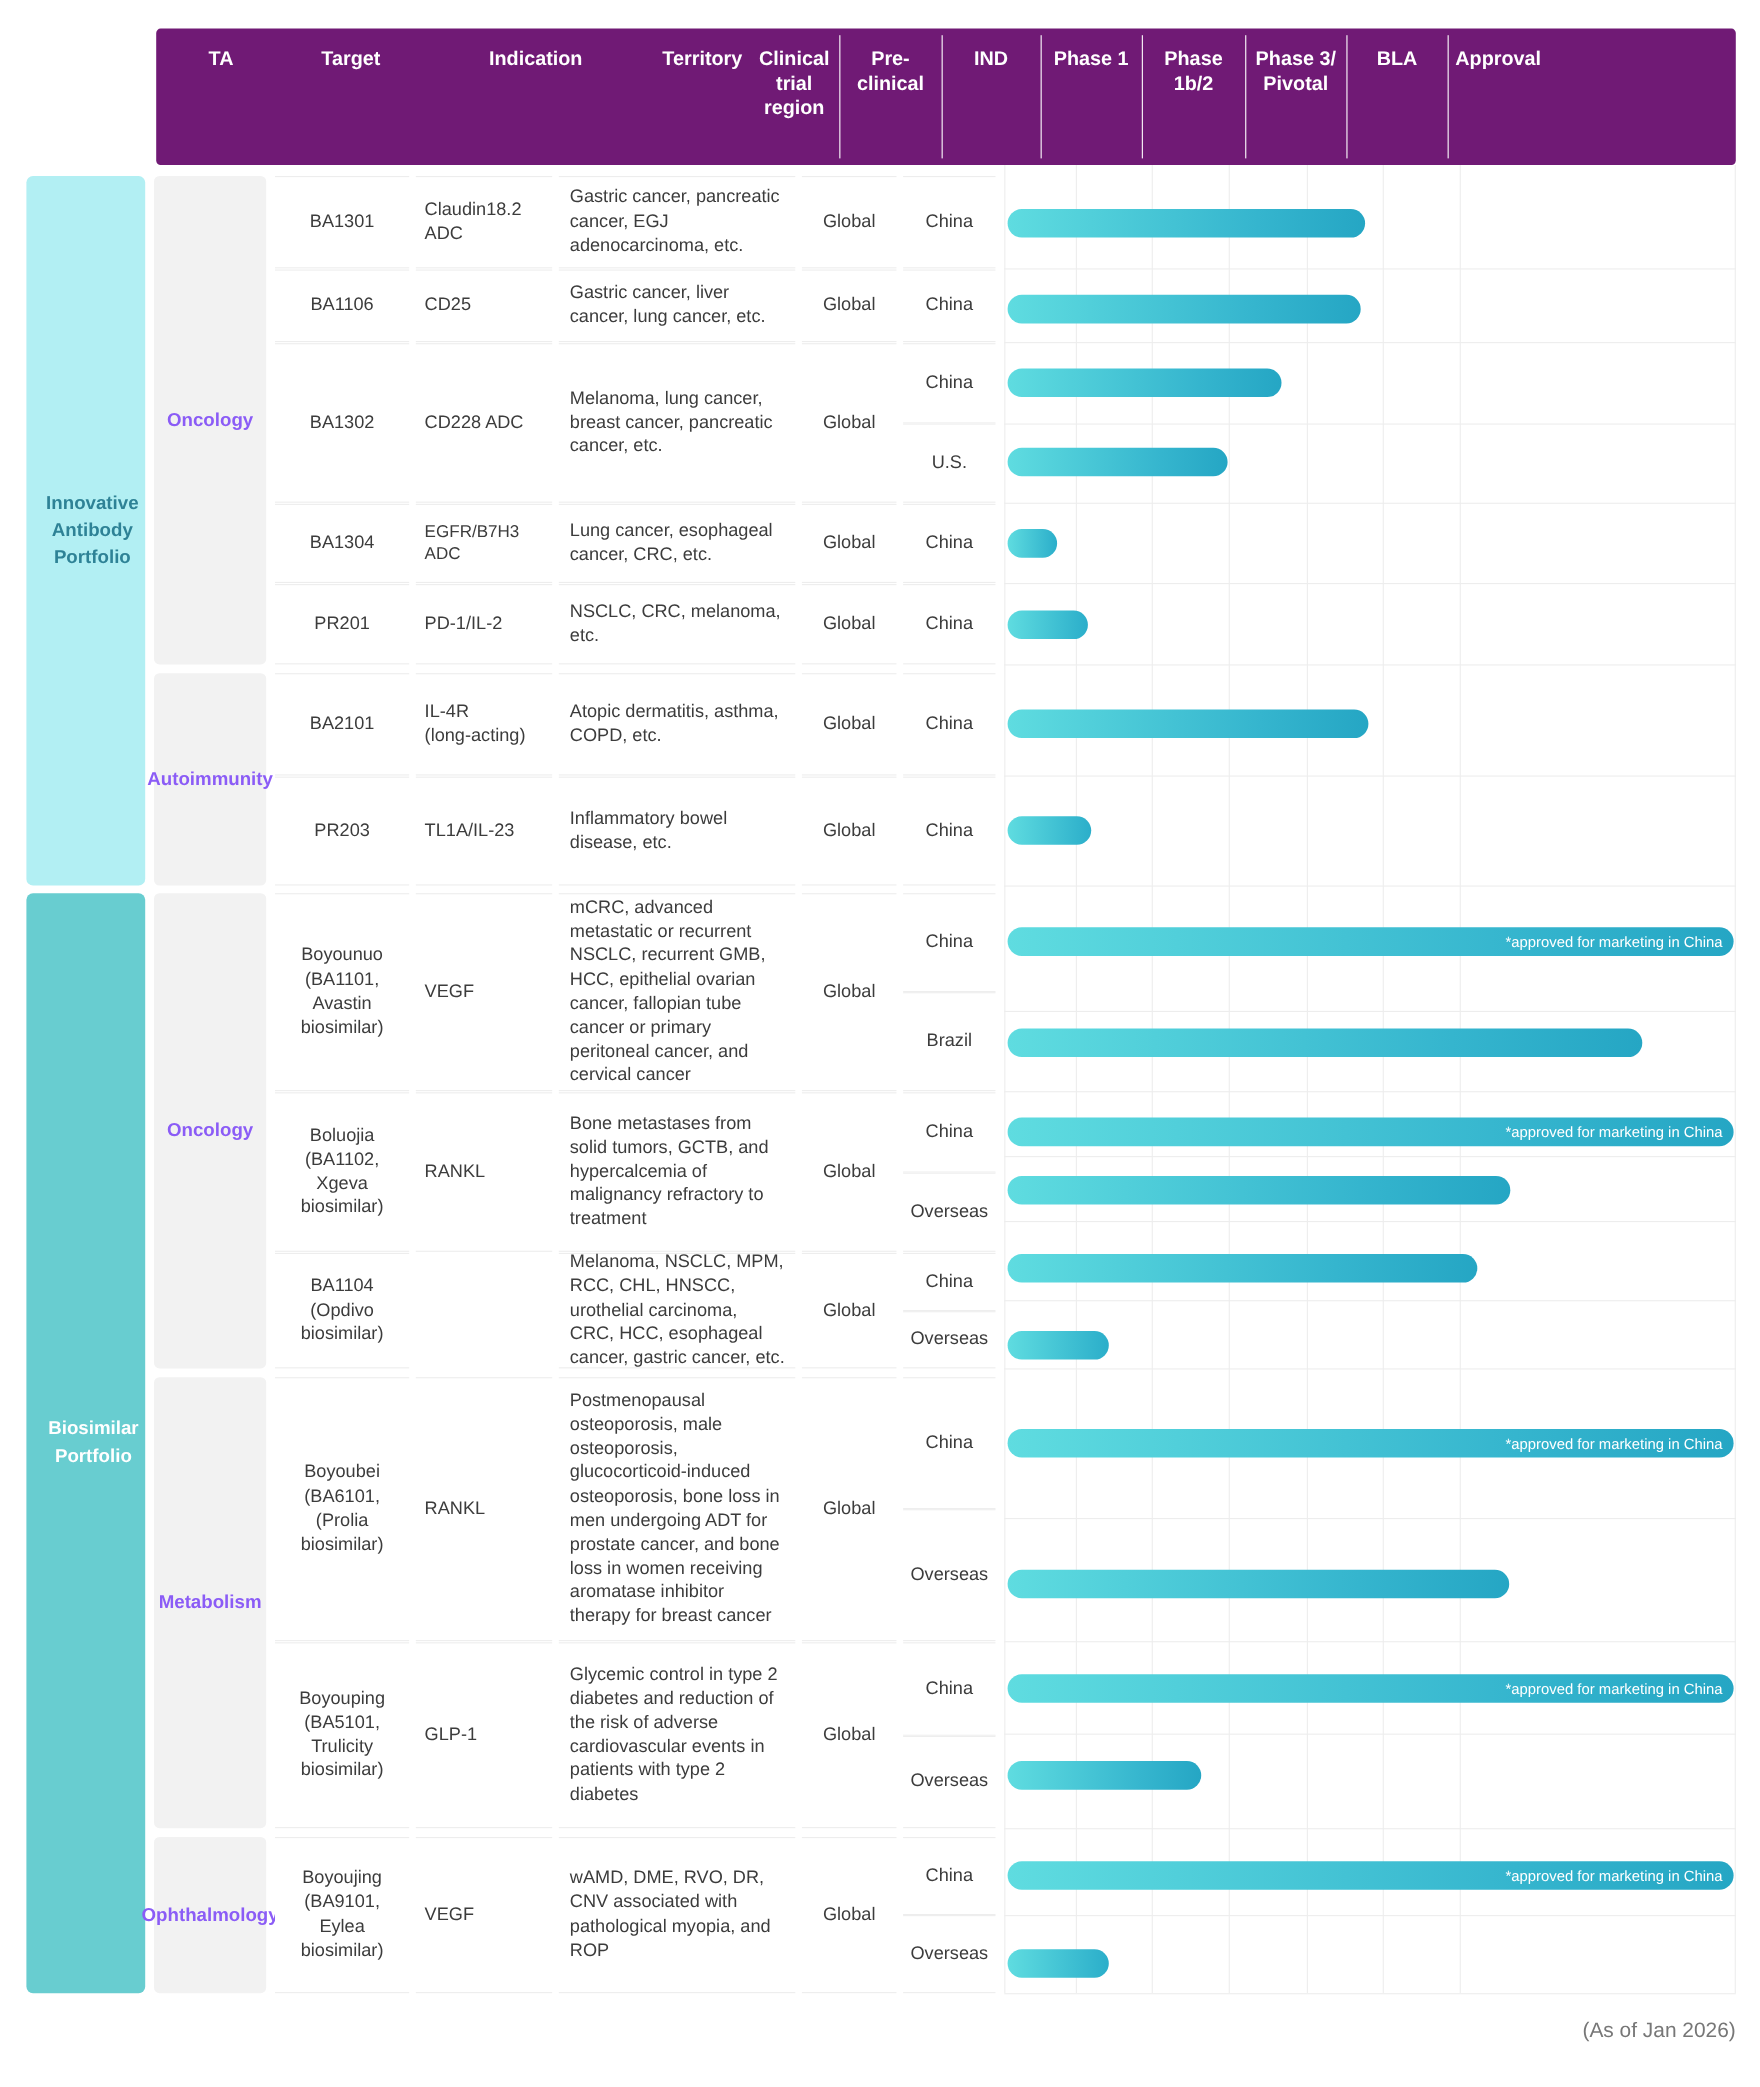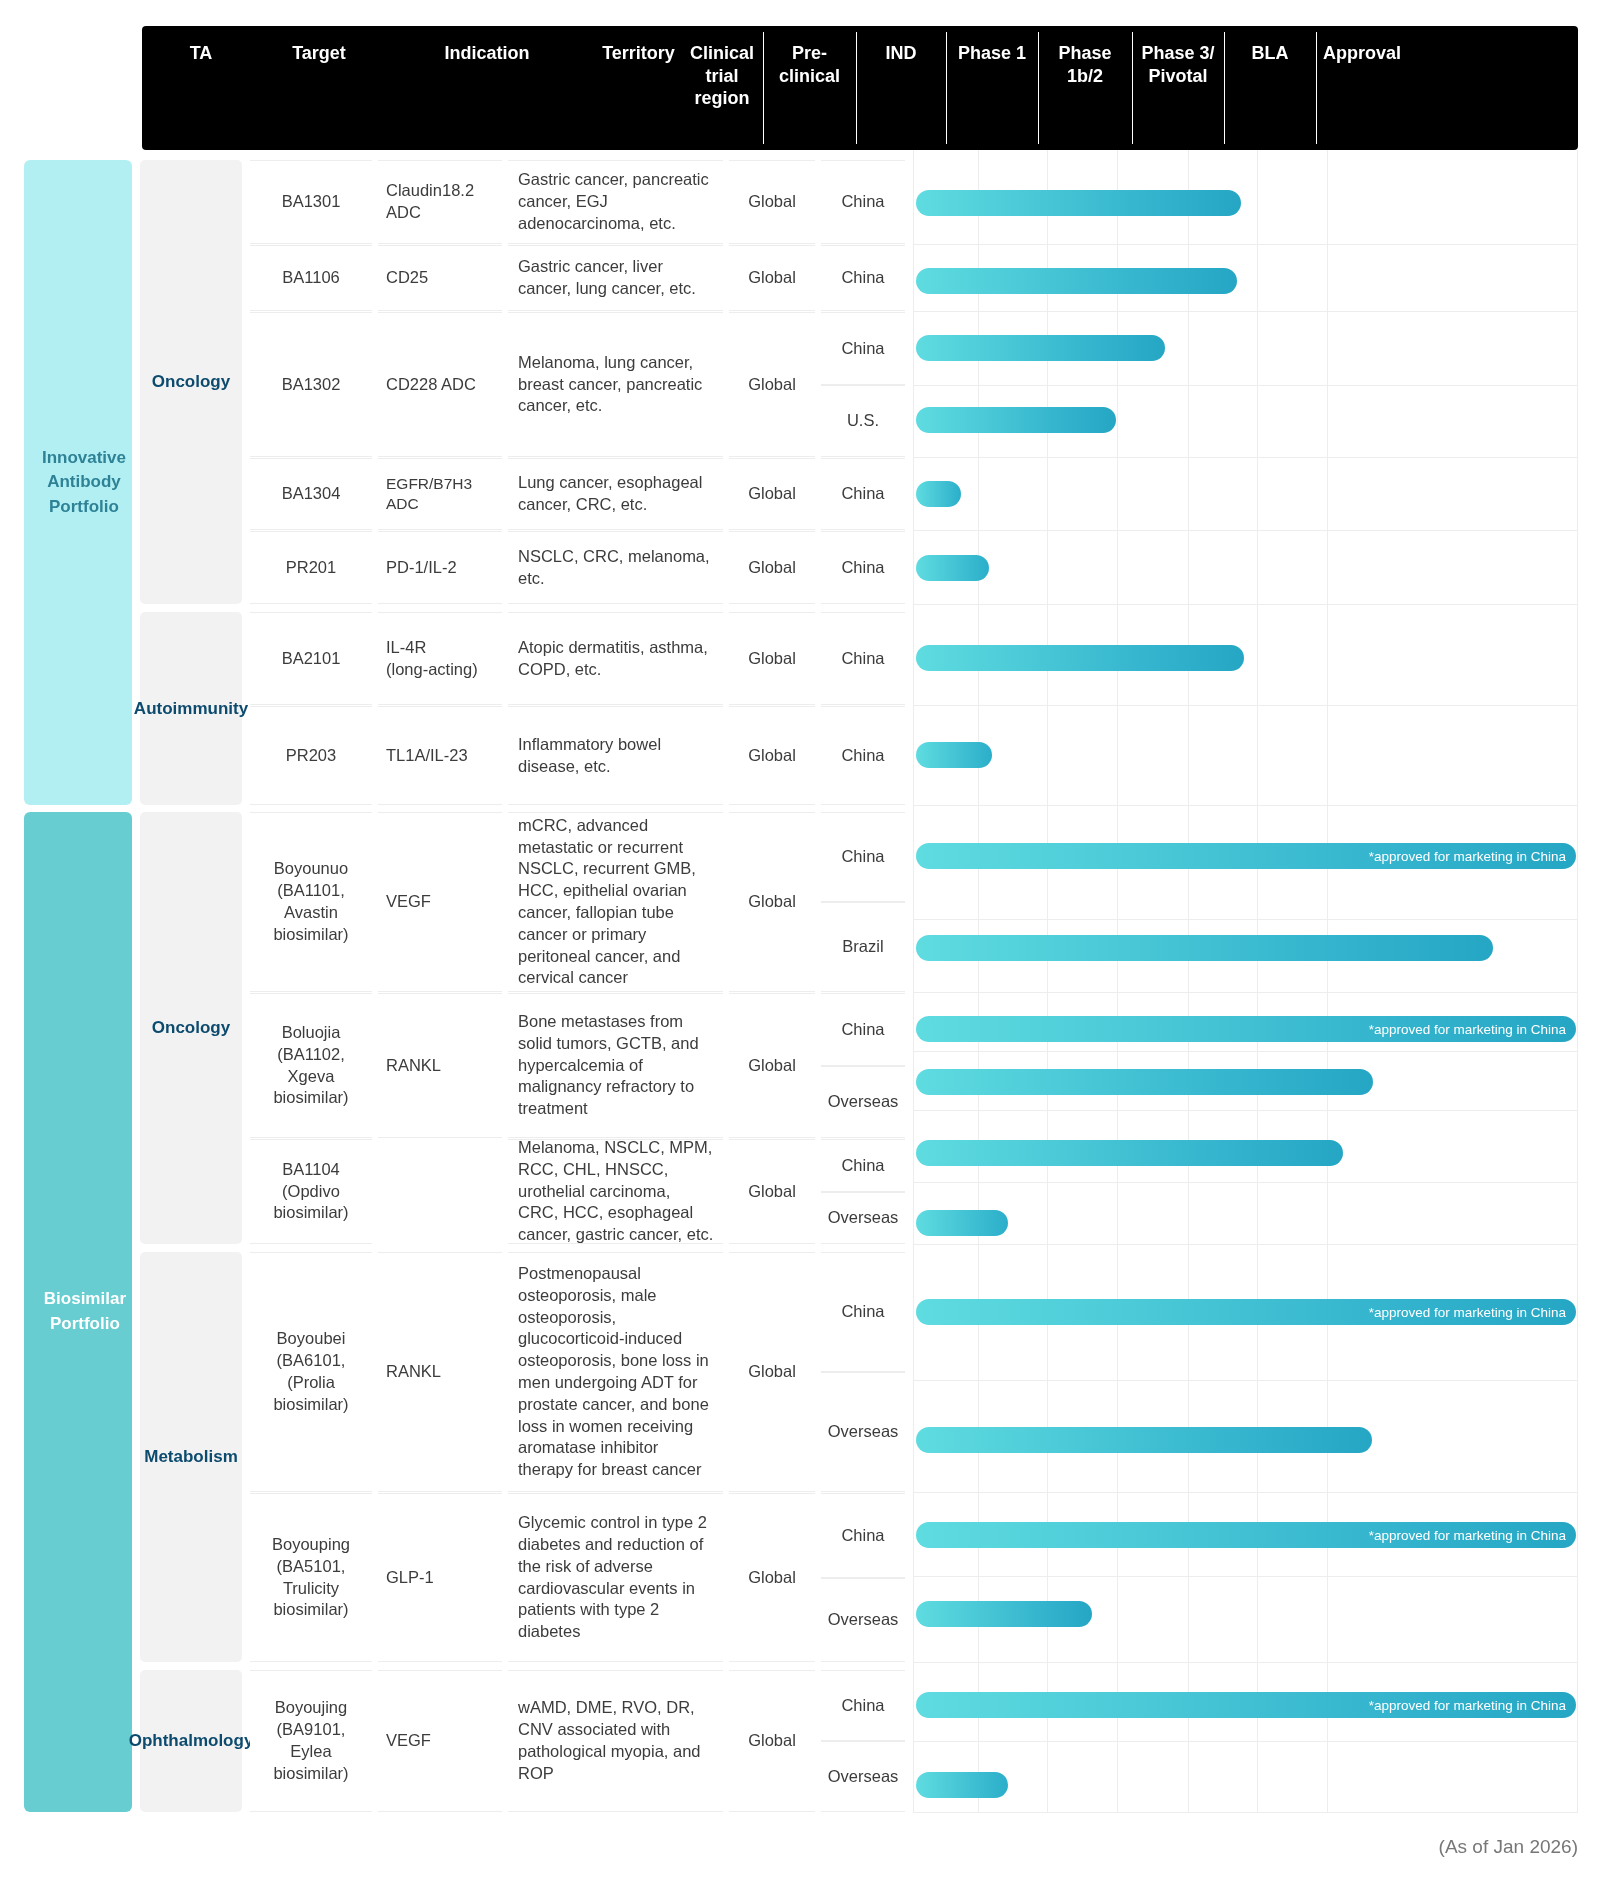--- a/index.html
+++ b/index.html
@@ -22,21 +22,21 @@
     width: 1600px;
     height: 1897px;
   }
 
   
   .header-row {
     position: absolute;
     left: 142px; top: 26px;
     width: 1436px; height: 124px;
     display: flex;
-    background: #000000;
+    background: #701a75;
     border-radius: 4px;
   }
   .hcell {
     color: #ffffff;
     font-weight: bold;
     font-size: 18px;
     line-height: 1.25;
     text-align: center;
     padding-top: 16px;
     position: relative;
@@ -99,21 +99,21 @@
     left: 140px;
     width: 102px;
     background: #F2F2F2;
     border-radius: 5px;
     display: flex;
     align-items: center;
     justify-content: center;
     text-align: center;
     font-weight: bold;
     font-size: 17px;
-    color: #0c4a6e;
+    color: #8b5cf6;
     padding: 0 4px;
   }
 
   
   .cell {
     position: absolute;
     background: #ffffff;
     border-top: 1px solid #EDEDED;
     border-bottom: 1px solid #EDEDED;
     font-size: 16.5px;

